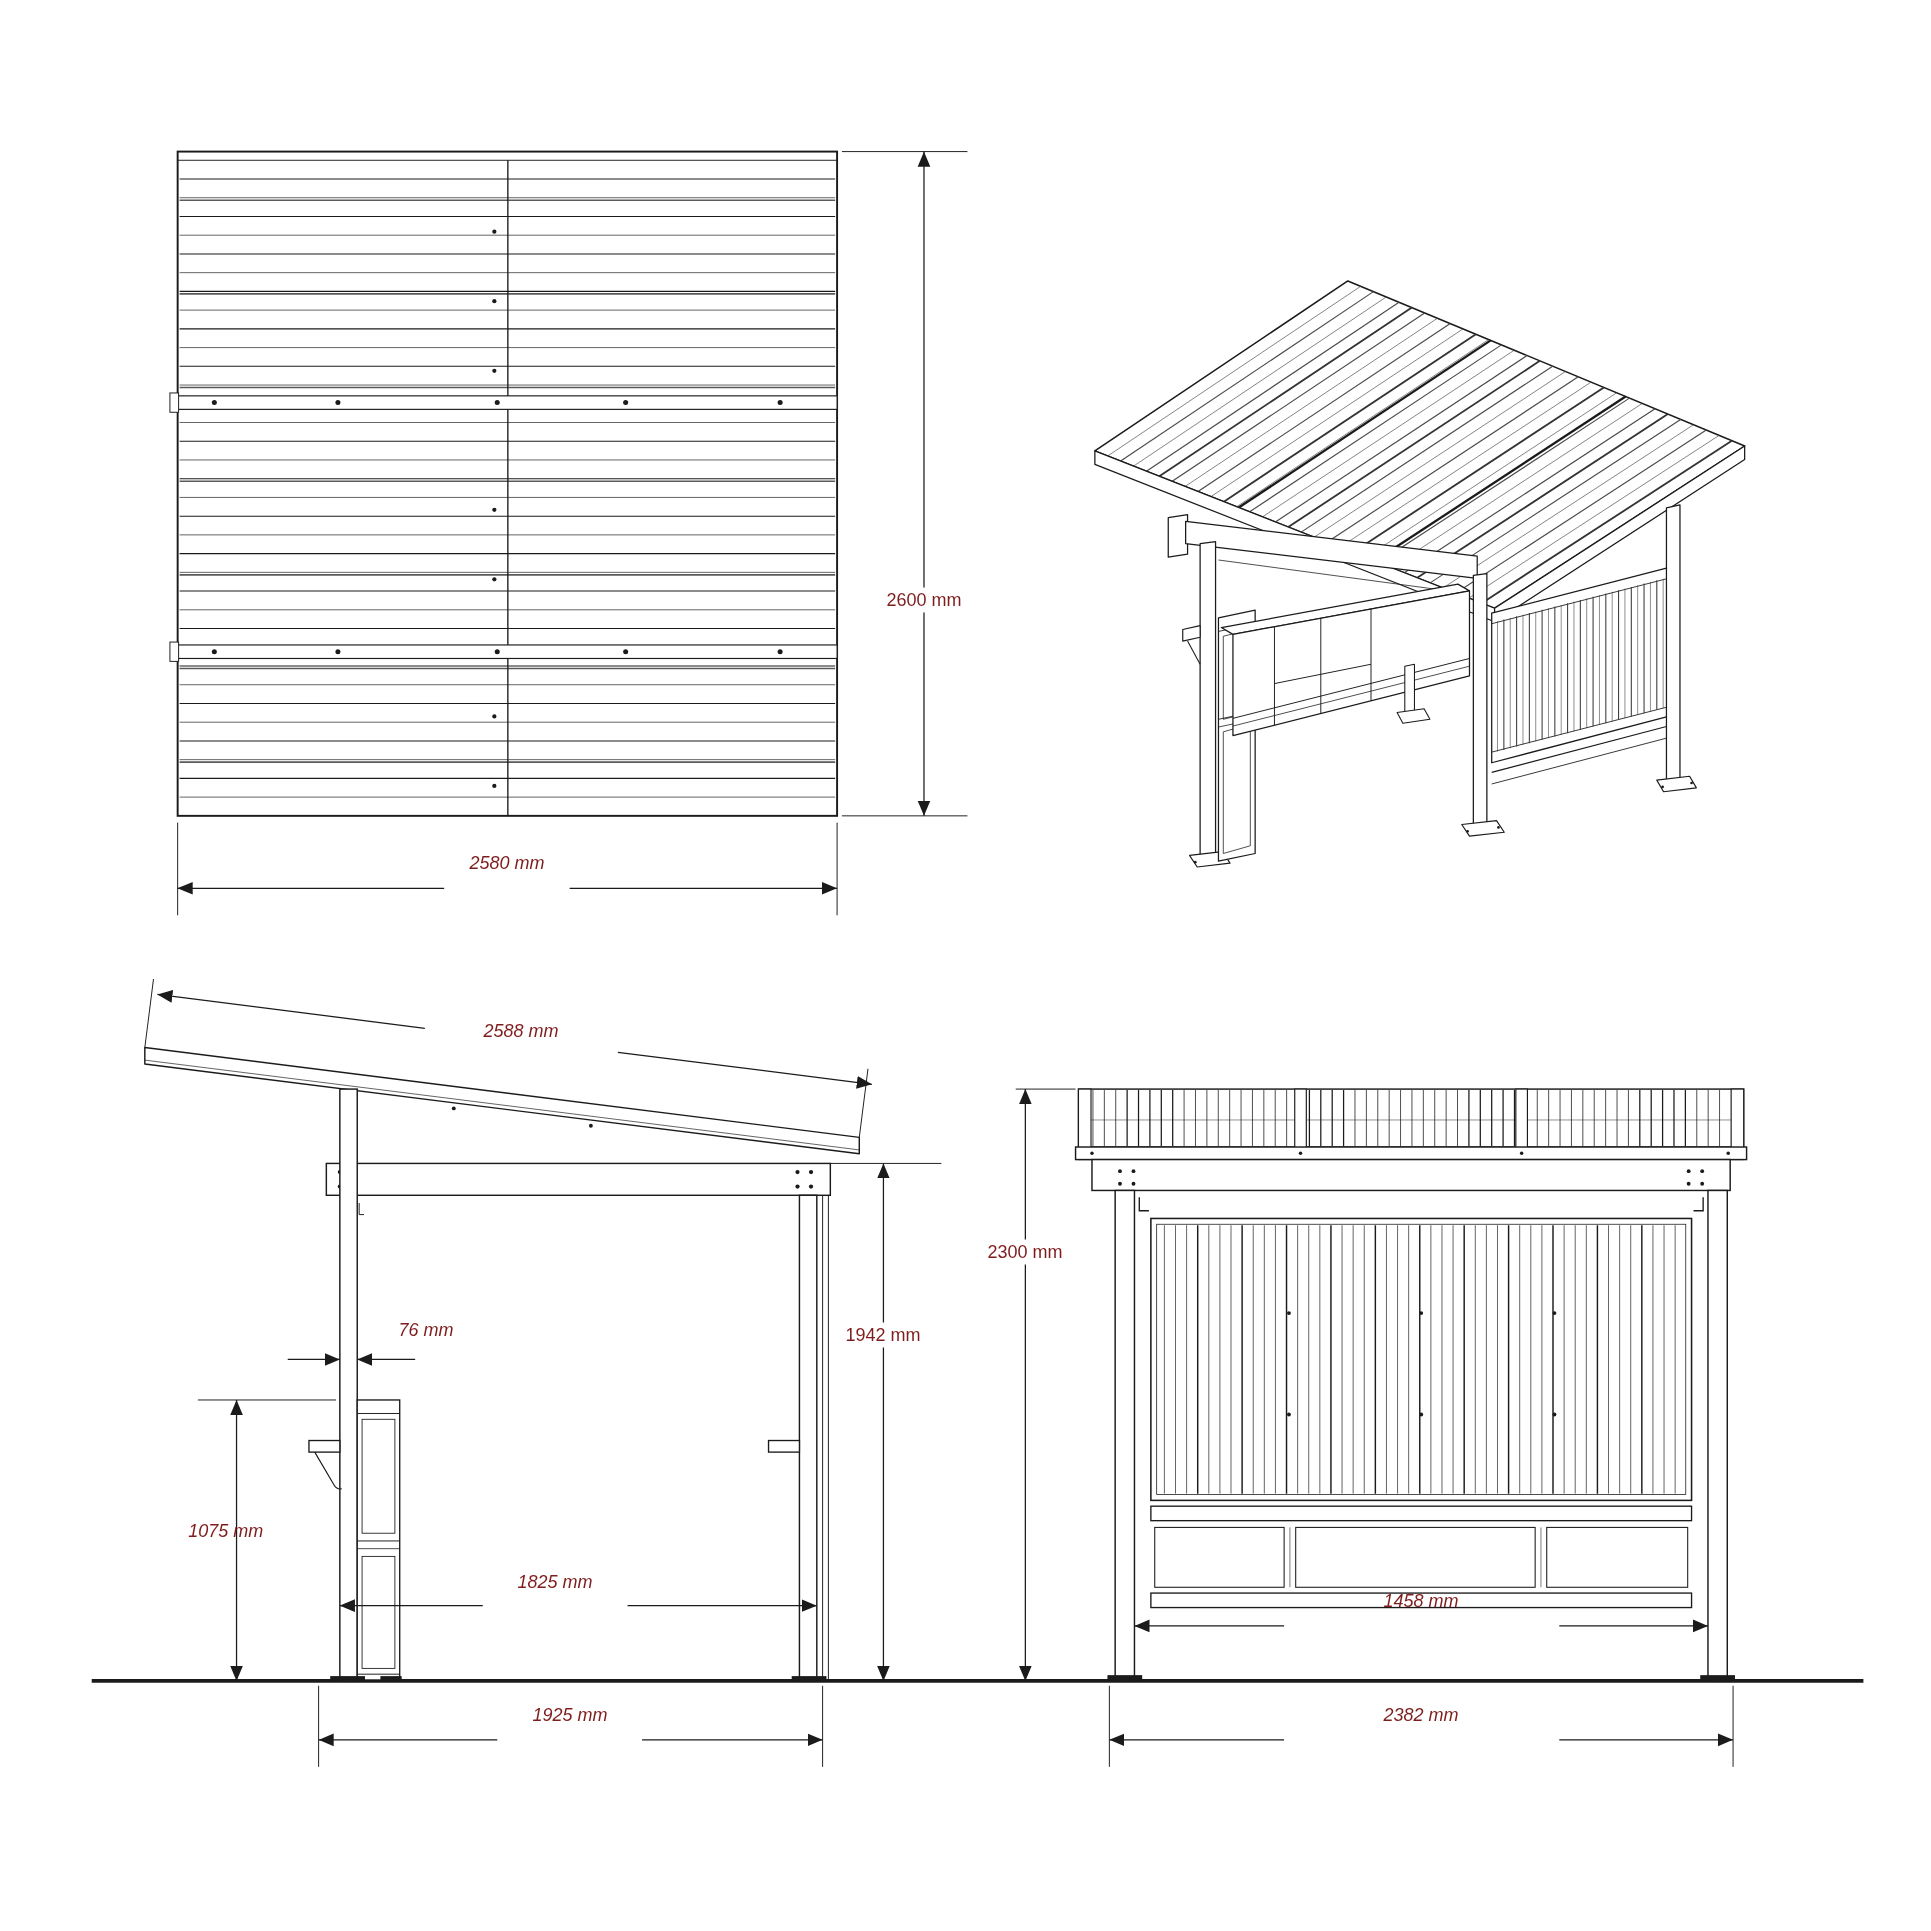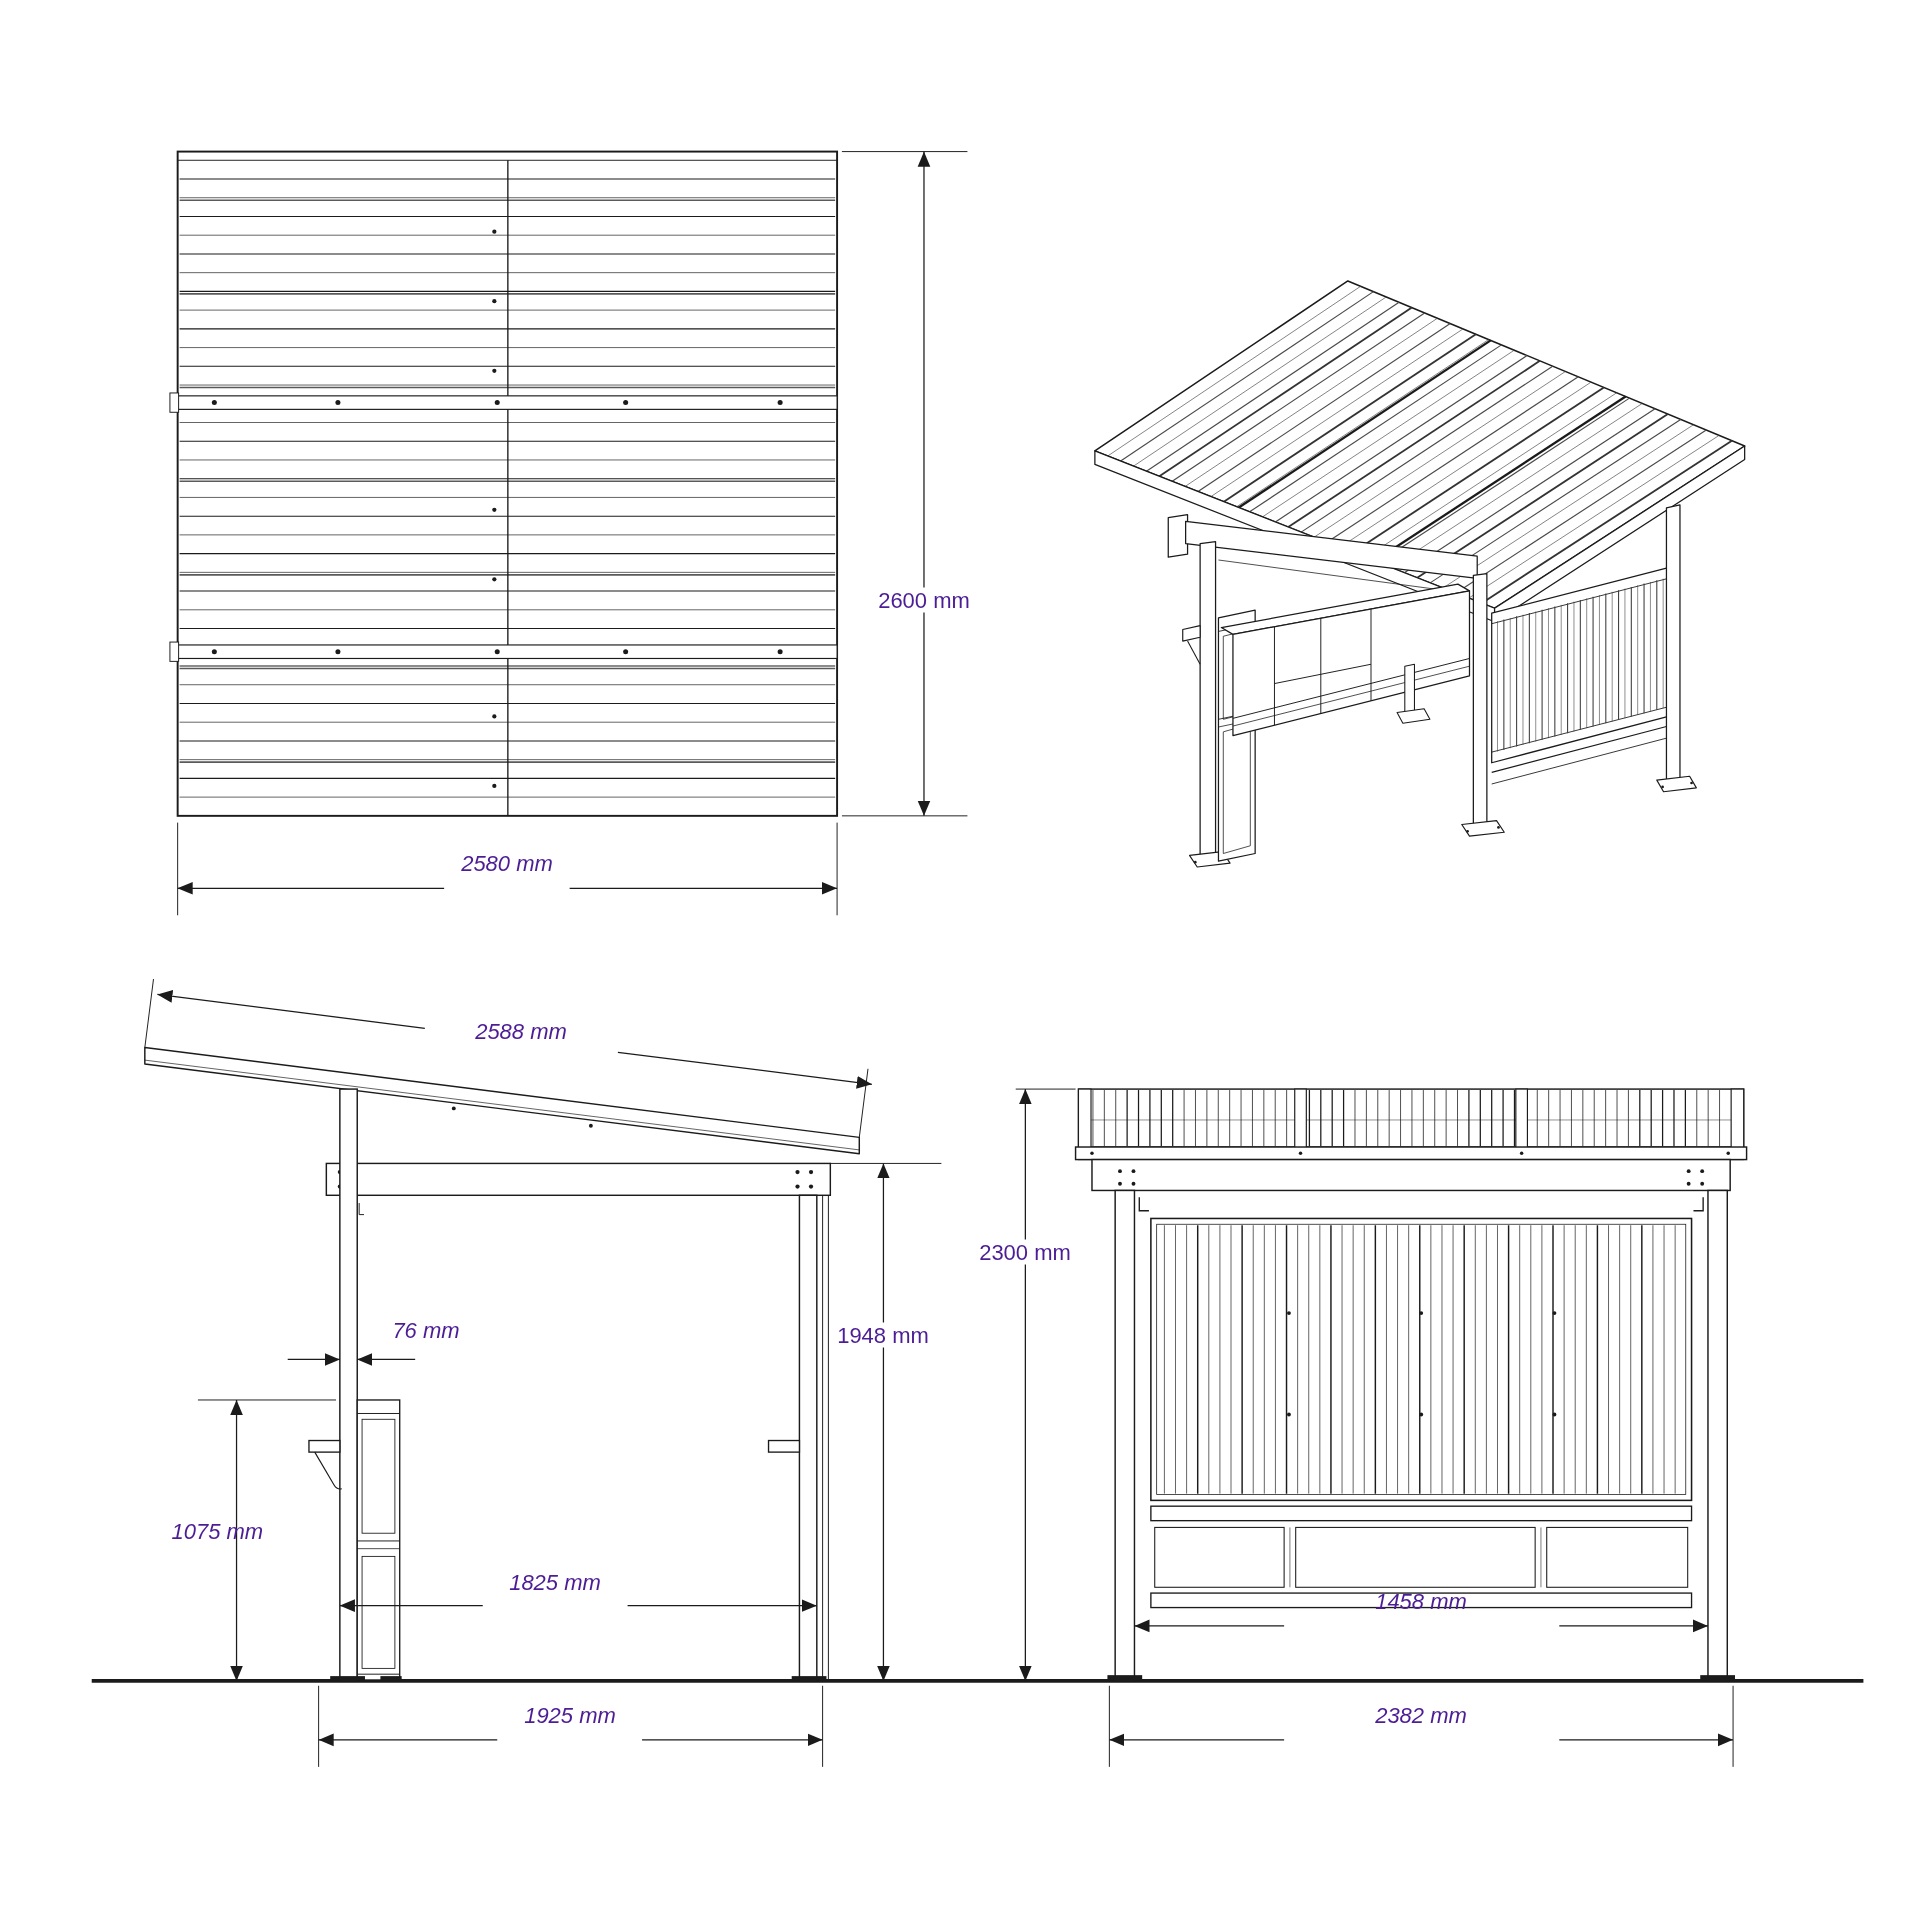--- a/index.html
+++ b/index.html
@@ -1,20 +1,20 @@
 <!DOCTYPE html>
 <html><head>
 <meta charset="utf-8">
 <style>
   html,body{margin:0;padding:0;background:#fff;}
   .canvas{position:relative;width:1931px;height:1931px;background:#ffffff;
           font-family:"Liberation Sans", sans-serif;overflow:hidden;}
   svg{position:absolute;left:0;top:0;}
-  .dim-label{position:absolute;transform:translate(-50%,-50%);font-size:22px;
-             color:#4c1d95;background:#fff;padding:0 4.8px;white-space:nowrap;
+  .dim-label{position:absolute;transform:translate(-50%,-50%);font-size:18px;
+             color:#7f1d1d;background:#fff;padding:0 4.8px;white-space:nowrap;
              line-height:25px;}
   .dim-label.nobg{background:transparent;font-style:italic;}
   .dim-label.rightalign{transform:translate(-100%,-50%);margin-left:40px;}
 </style>
 </head>
 <body>
 
 <div class="canvas">
 
   <svg id="art" width="1931" height="1931" viewBox="0 0 2000 2000">
@@ -409,18 +409,18 @@
 
   <div class="dim-label nobg" style="left:507px;top:863px">2580 mm</div>
   <div class="dim-label" style="left:924px;top:600px">2600 mm</div>
 
   <div class="dim-label nobg" style="left:521px;top:1031px">2588 mm</div>
   <div class="dim-label nobg" style="left:426px;top:1330px">76 mm</div>
   <div class="dim-label rightalign nobg" style="left:228px;top:1531px">1075 mm</div>
   <div class="dim-label nobg" style="left:555px;top:1582px">1825 mm</div>
   <div class="dim-label nobg" style="left:570px;top:1715px">1925 mm</div>
 
-  <div class="dim-label" style="left:883px;top:1335px">1948 mm</div>
+  <div class="dim-label" style="left:883px;top:1335px">1942 mm</div>
   <div class="dim-label" style="left:1025px;top:1252px">2300 mm</div>
   <div class="dim-label nobg" style="left:1421px;top:1601px">1458 mm</div>
   <div class="dim-label nobg" style="left:1421px;top:1715px">2382 mm</div>
 </div>
 
 
 </body></html>

